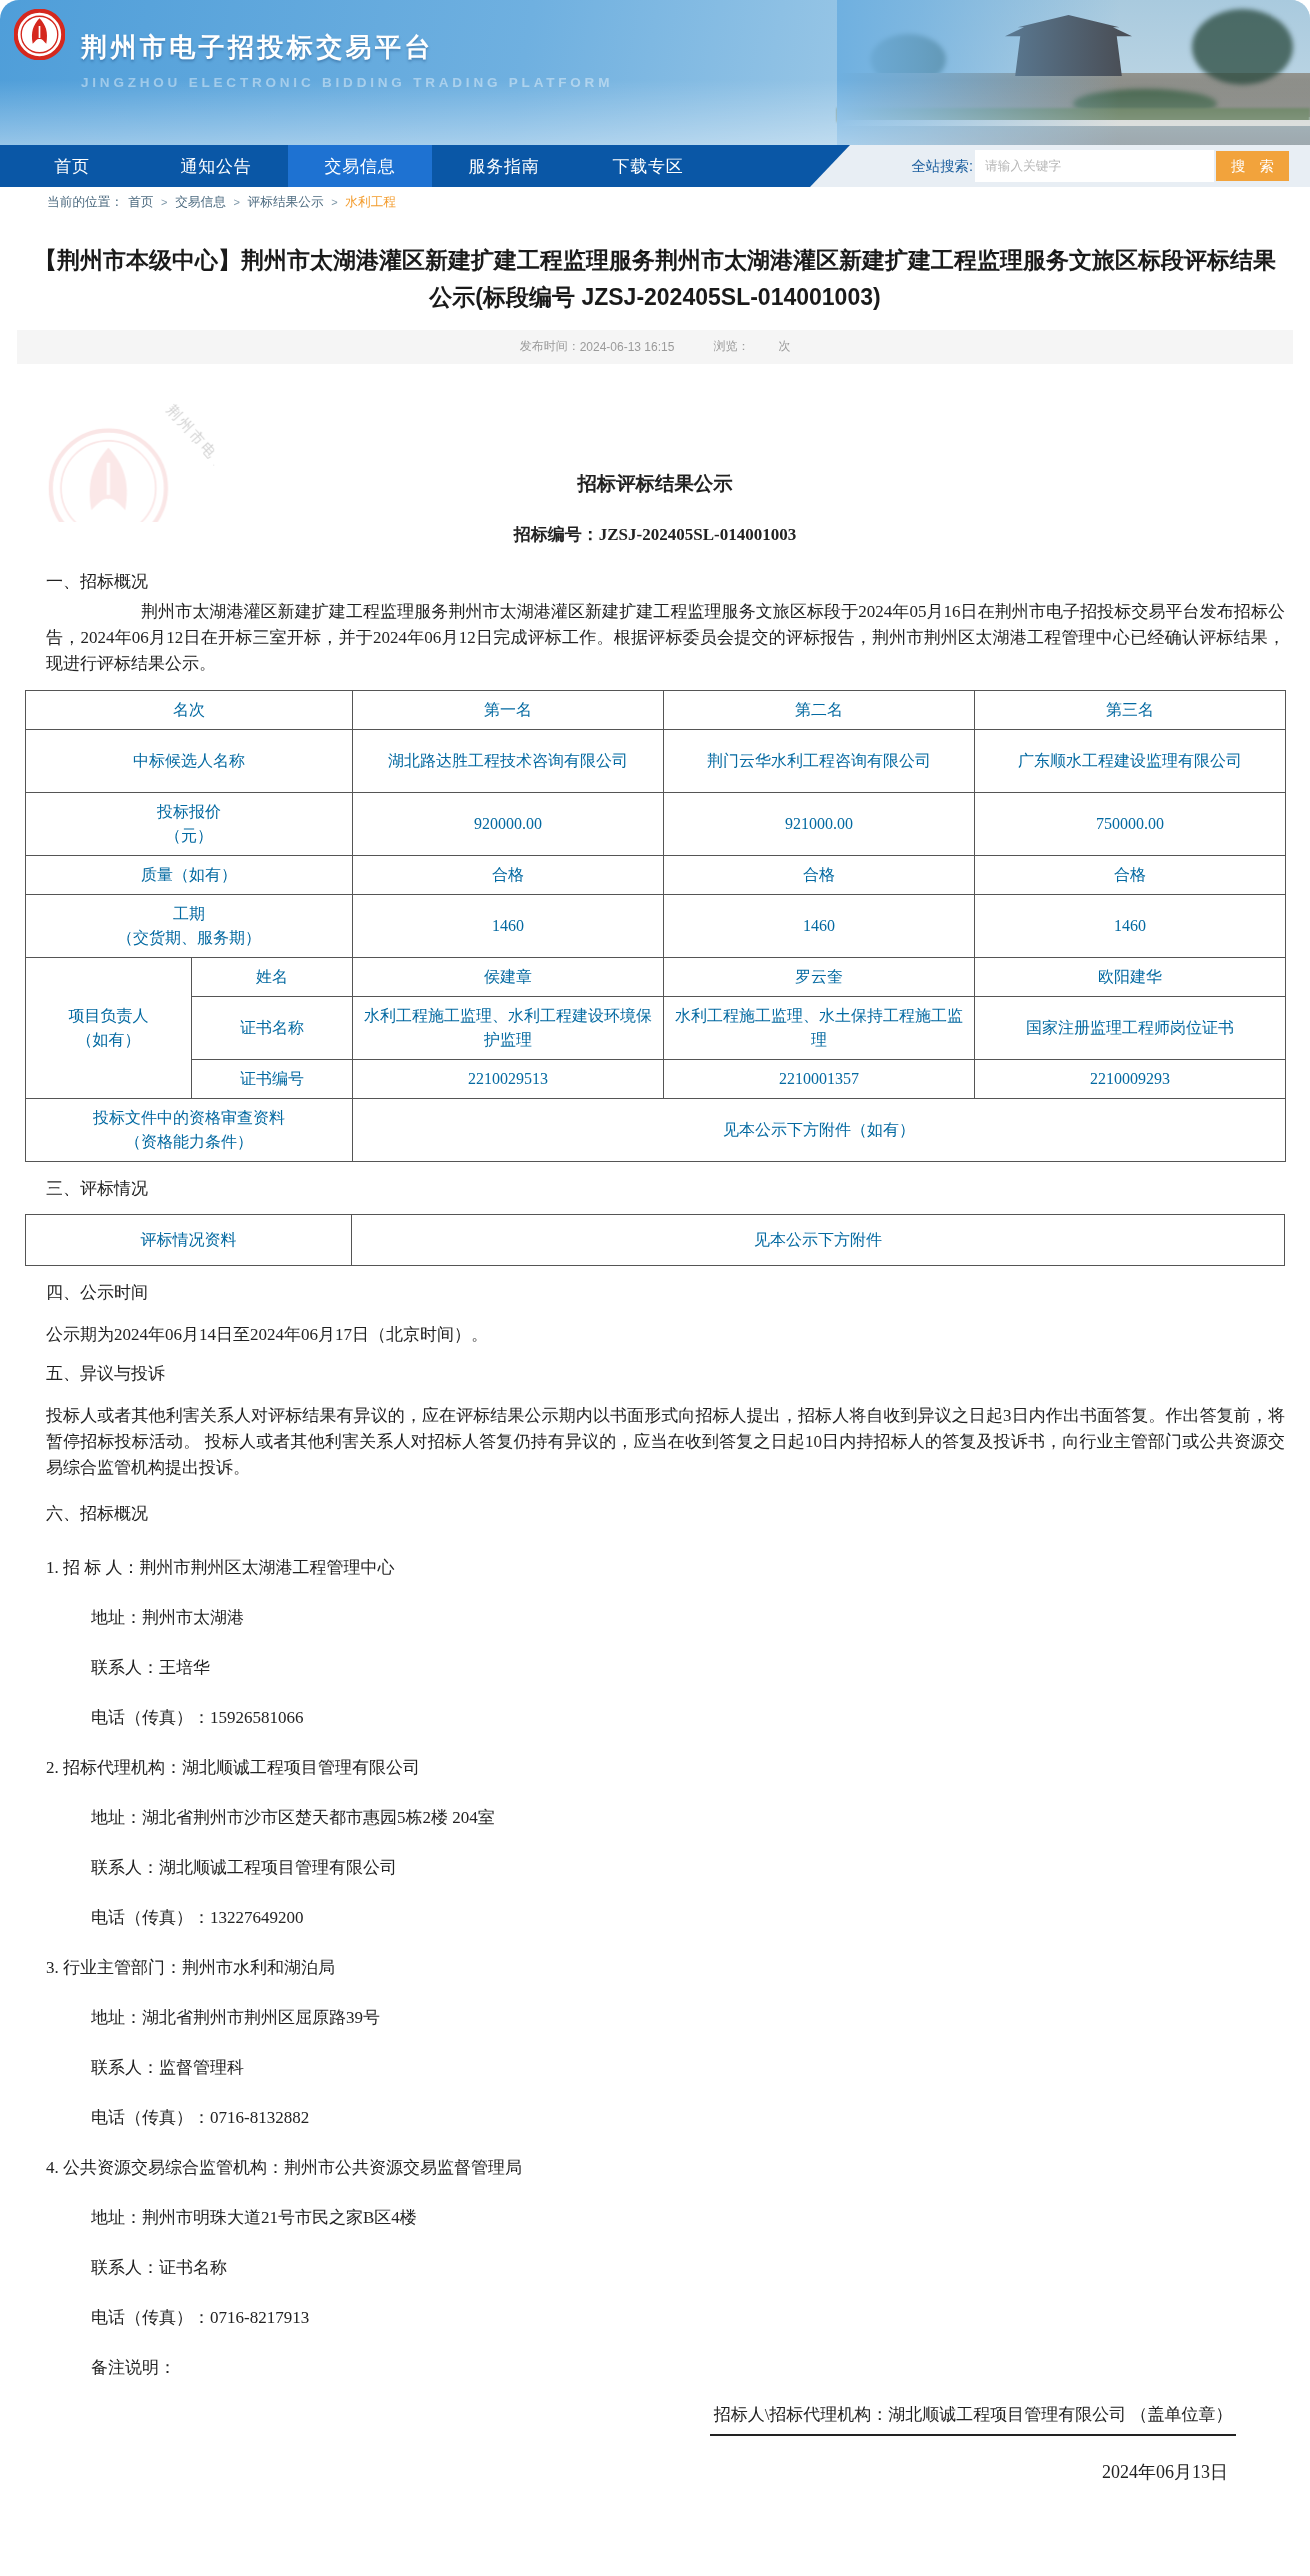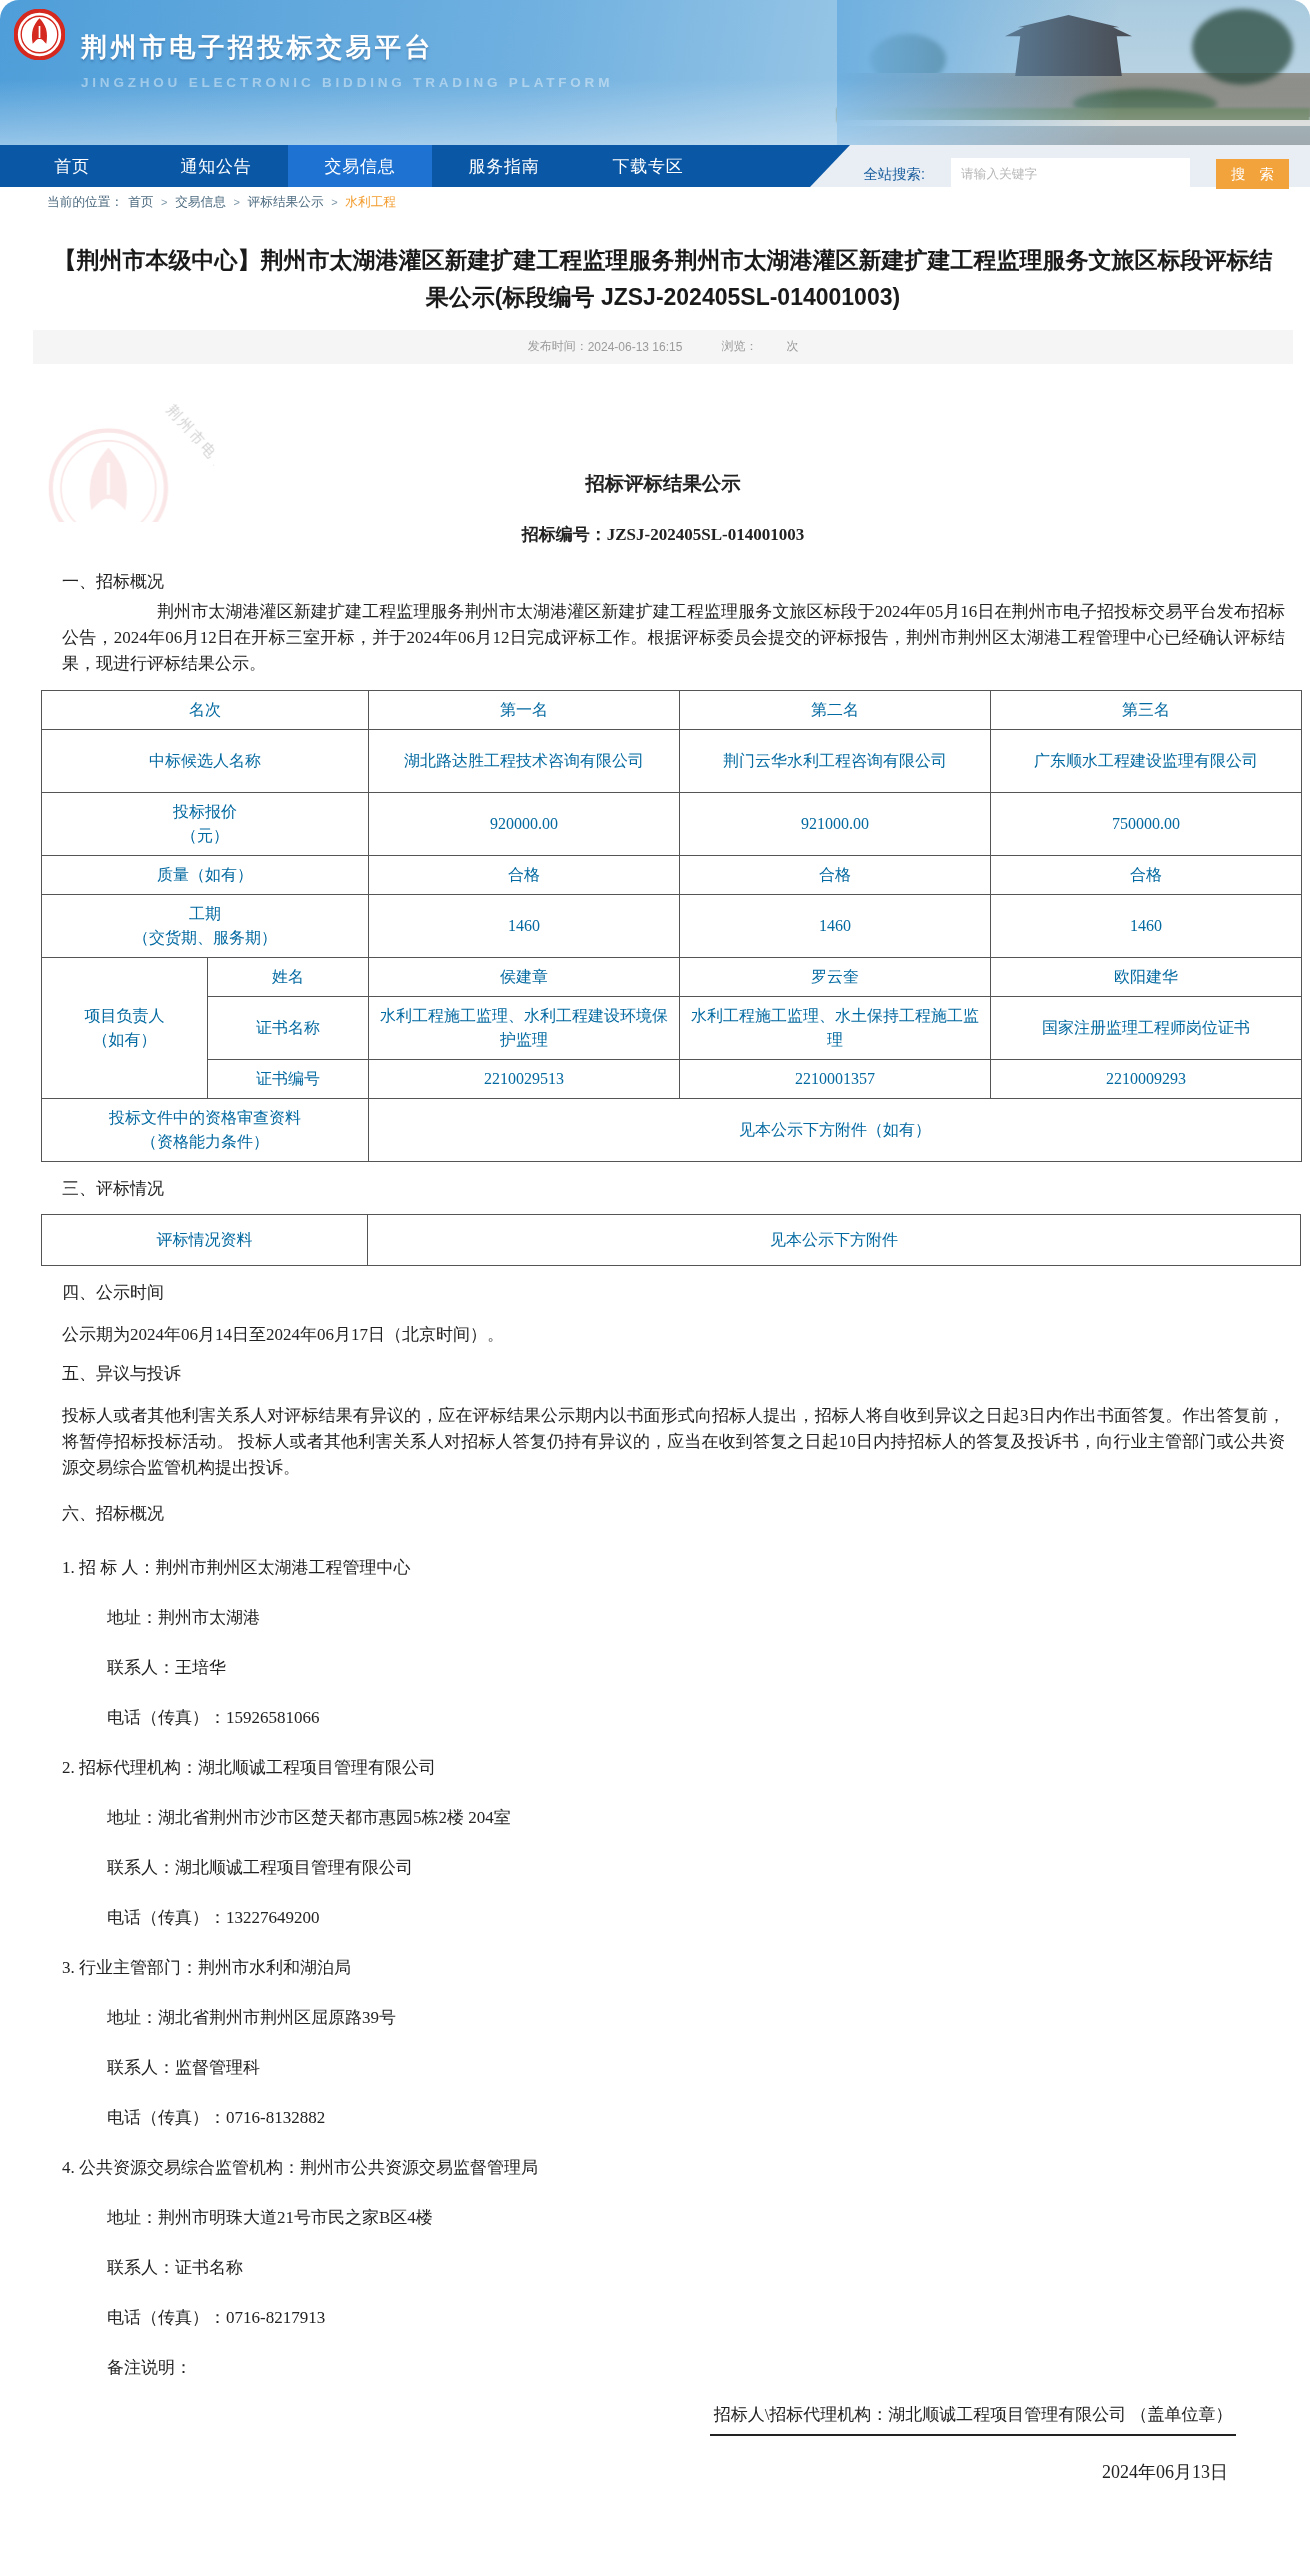--- a/index.html
+++ b/index.html
@@ -36,41 +36,41 @@
   .site-subtitle { margin-top:10px; color:rgba(255,255,255,.42); font-size:13.5px;
     font-weight:bold; letter-spacing:3.8px; }
 
   
   .nav { position:relative; height:42px; background:#e8eef4; }
   .nav-blue { position:absolute; left:0; top:0; height:42px; width:879px; background:#0a57a6;
     clip-path:polygon(0 0,850px 0,810px 42px,0 42px); display:flex; align-items:stretch; }
   .nav-item { width:144px; display:flex; align-items:center; justify-content:center;
     color:#fff; font-size:17px; letter-spacing:0.8px; cursor:pointer; text-decoration:none; }
   .nav-item.active { background:#1e72d2; }
-  .search-box { position:absolute; right:21px; top:8px; height:42px; display:flex;
-    align-items:center; gap:26px; }
+  .search-box { position:absolute; right:21px; top:0; height:42px; display:flex;
+    align-items:center; gap:2px; }
   .search-label { color:#1b5e9e; font-size:14.4px; }
   .search-input { width:239px; height:30px; border:none; background:#fff; padding:16px 10px;
     font-size:12.7px; color:#a16207; outline:none; }
   .search-input::placeholder { color:#b8b8b8; }
   .search-btn { width:73px; height:30px; border:none; background:#f2a33c; color:#fff;
     font-size:14.4px; letter-spacing:5px; padding-left:5px; cursor:pointer; }
 
   
   .breadcrumb { height:30px; display:flex; align-items:center; padding-left:47px;
     font-size:12.7px; color:#4d6b80; background:#fff; }
   .breadcrumb a { color:#4d6b80; text-decoration:none; cursor:pointer; }
   .breadcrumb .sep { margin:0 7.6px; color:#7d97a8; font-size:11px; }
   .breadcrumb .current { color:#f39c2d; }
   .crumb-prefix { margin-right:5px; }
 
   
   .content { position:relative; height:2358px; }
   .wm { position:absolute; left:0; right:0; top:178px; bottom:0; z-index:0; pointer-events:none; }
-  .above { position:relative; z-index:1;padding-left:16px; }
+  .above { position:relative; z-index:1; }
 
   .page-title { padding:25px 30px 0; text-align:center; font-size:23px; line-height:37px;
     font-weight:bold; color:#1a1a1a; }
   .meta-bar { margin:13.5px 17px 0; height:34px; background:#f5f5f5; display:flex;
     align-items:center; justify-content:center; font-size:12px; color:#9a9a9a; }
   .meta-bar .views-label { margin-left:39px; }
   .meta-bar .views-suffix { margin-left:29px; }
 
   
   .doc { font-family:"Liberation Serif","DejaVu Serif",serif; color:#222; font-size:17px;

